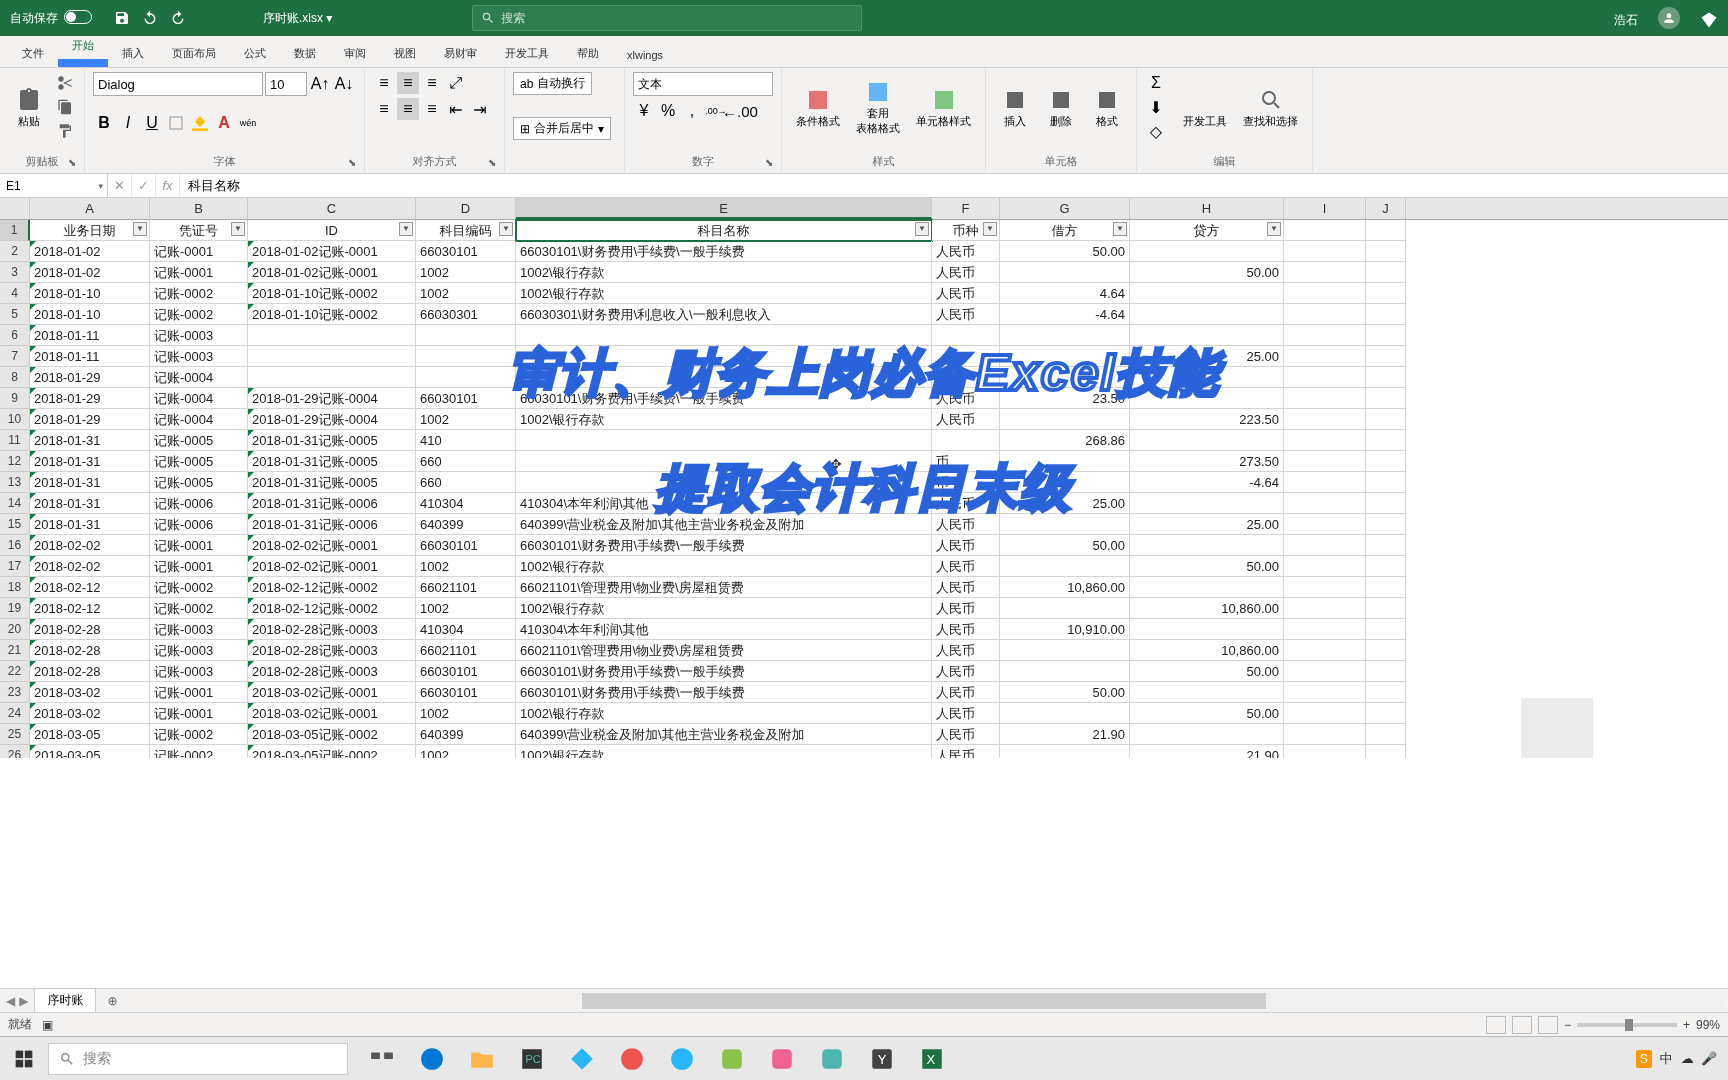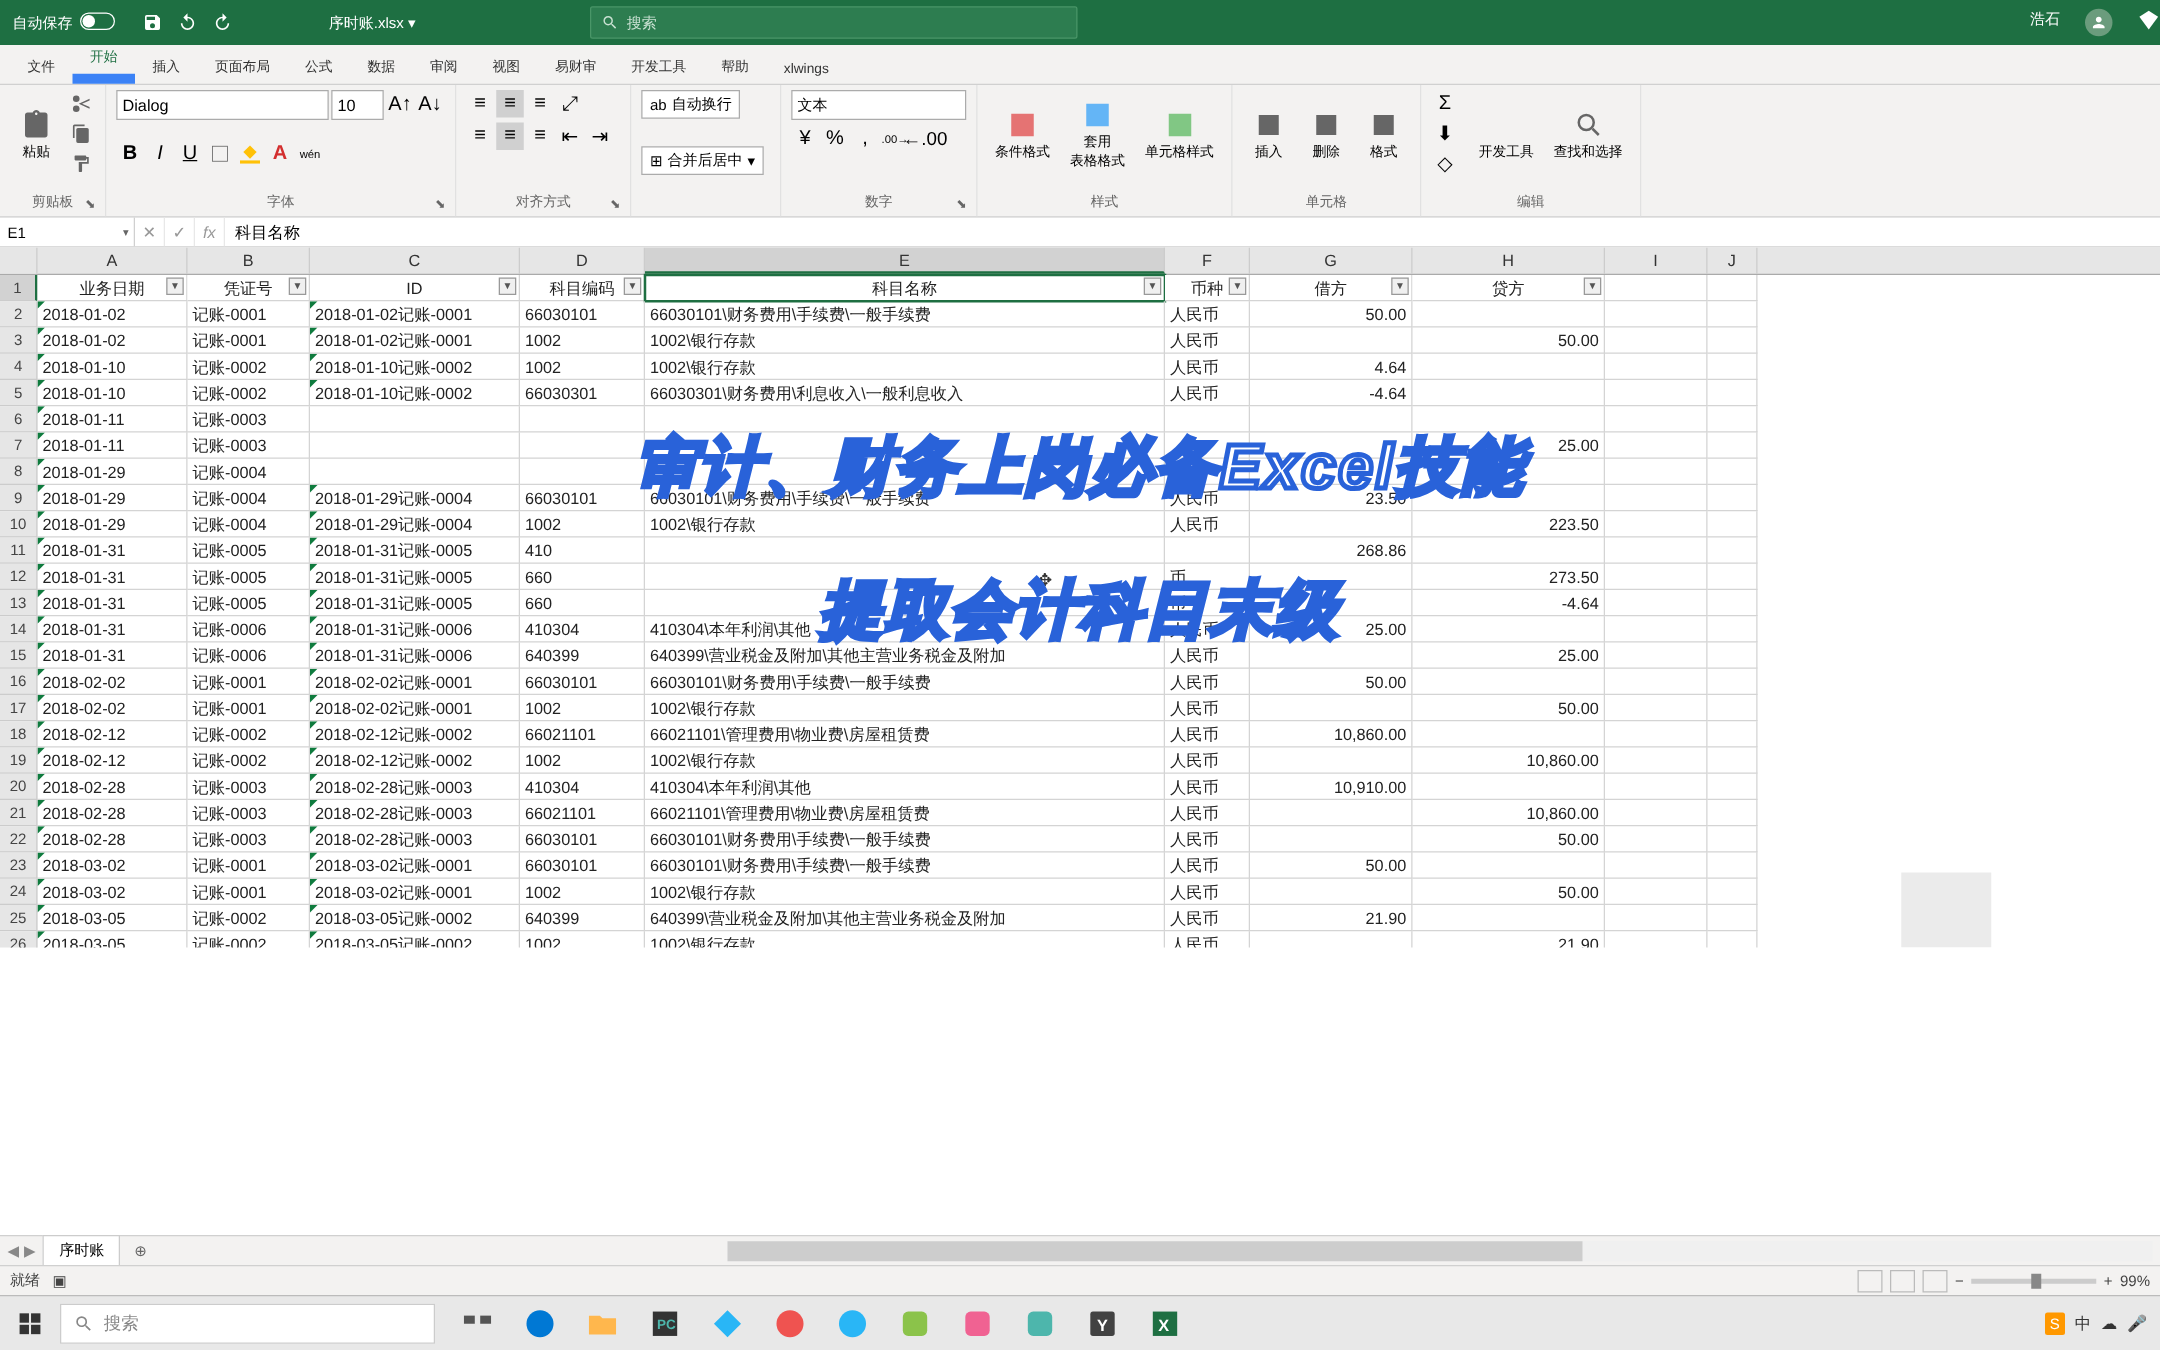--- a/index.html
+++ b/index.html
@@ -9,21 +9,21 @@
 .titlebar { height: 36px; background: #1e6f42; display: flex; align-items: center; color: #fff; font-size: 12px; }
 .autosave { display: flex; align-items: flex-start; gap: 6px; padding: 0 10px; }
 .toggle { width: 28px; height: 14px; border: 1px solid #fff; border-radius: 7px; position: relative; }
 .toggle::after { content: ''; position: absolute; width: 10px; height: 10px; background: #fff; border-radius: 50%; top: 1px; left: 1px; }
 .qat { display: flex; gap: 4px; padding: 0 8px; }
 .qat-btn { width: 24px; height: 24px; display: flex; align-items: center; justify-content: center; cursor: pointer; }
 .qat-btn svg { width: 16px; height: 16px; fill: #fff; }
 .filename { flex: 0 0 auto; margin-left: 65px; }
 .search-box { margin-left: 140px; width: 390px; height: 26px; background: #2d7d50; border: 1px solid #4a9668; border-radius: 2px; display: flex; align-items: center; padding: 0 8px; color: #c8e0d1; gap: 6px; }
 .search-box svg { width: 14px; height: 14px; fill: #c8e0d1; }
-.user-area { margin-left: auto; display: flex; align-items: flex-start; gap: 20px; }
+.user-area { margin-left: auto; display: flex; align-items: flex-end; gap: 20px; padding-right: 10px; }
 .avatar { width: 22px; height: 22px; background: #6b9c7d; border-radius: 50%; display: flex; align-items: center; justify-content: center; }
 
 
 .ribbon-tabs { height: 32px; background: #f3f2f1; display: flex; align-items: flex-end; padding: 0 8px; border-bottom: 1px solid #d0d0d0; }
 .ribbon-tab { padding: 6px 14px; font-size: 11px; cursor: pointer; color: #333; }
 .ribbon-tab.active { color: #1e6f42; border-bottom: 8px solid #3b82f6; font-weight: 500; }
 
 
 .ribbon { height: 106px; background: #f3f2f1; display: flex; border-bottom: 1px solid #d0d0d0; }
 .ribbon-group { display: flex; flex-direction: column; border-right: 1px solid #e1e1e1; padding: 4px 8px 2px; position: relative; }
@@ -87,21 +87,21 @@
 .status-bar { position: absolute; bottom: 0; left: 0; right: 0; height: 24px; background: #f3f2f1; display: flex; align-items: center; padding: 0 8px; font-size: 12px; color: #444; border-top: 1px solid #d0d0d0; }
 .zoom-area { margin-left: auto; display: flex; align-items: center; gap: 6px; }
 .view-btn { width: 20px; height: 18px; border: 1px solid #bbb; }
 .zoom-slider { width: 100px; height: 4px; background: #ccc; position: relative; }
 .zoom-thumb { position: absolute; left: 48%; top: -4px; width: 8px; height: 12px; background: #888; }
 
 
 .taskbar { position: absolute; bottom: 0; left: 0; right: 0; height: 44px; background: #e8e8e8; display: flex; align-items: center; border-top: 1px solid #bbb; z-index: 10; }
 .start-btn { width: 48px; height: 44px; display: flex; align-items: center; justify-content: center; }
 .tb-search { width: 300px; height: 32px; background: #fff; border: 1px solid #ccc; display: flex; align-items: center; padding: 0 10px; gap: 8px; font-size: 14px; color: #888; }
-.tb-icons { display: flex; gap: 2px; margin-left: 10px; font-weight: bold; }
+.tb-icons { display: flex; gap: 2px; margin-left: 10px; }
 .tb-icon { width: 48px; height: 44px; display: flex; align-items: center; justify-content: center; cursor: pointer; }
 .tb-icon svg { width: 26px; height: 26px; }
 .tray { margin-left: auto; display: flex; align-items: center; gap: 8px; padding-right: 10px; font-size: 13px; color: #333; }
 .ime { background: #ff9800; color: #fff; padding: 2px 4px; border-radius: 2px; font-size: 12px; }
 
 
 .cA { width: 120px; } .cB { width: 98px; } .cC { width: 168px; } .cD { width: 100px; }
 .cE { width: 416px; } .cF { width: 68px; } .cG { width: 130px; } .cH { width: 154px; }
 .cI { width: 82px; } .cJ { width: 40px; }
 </style>

